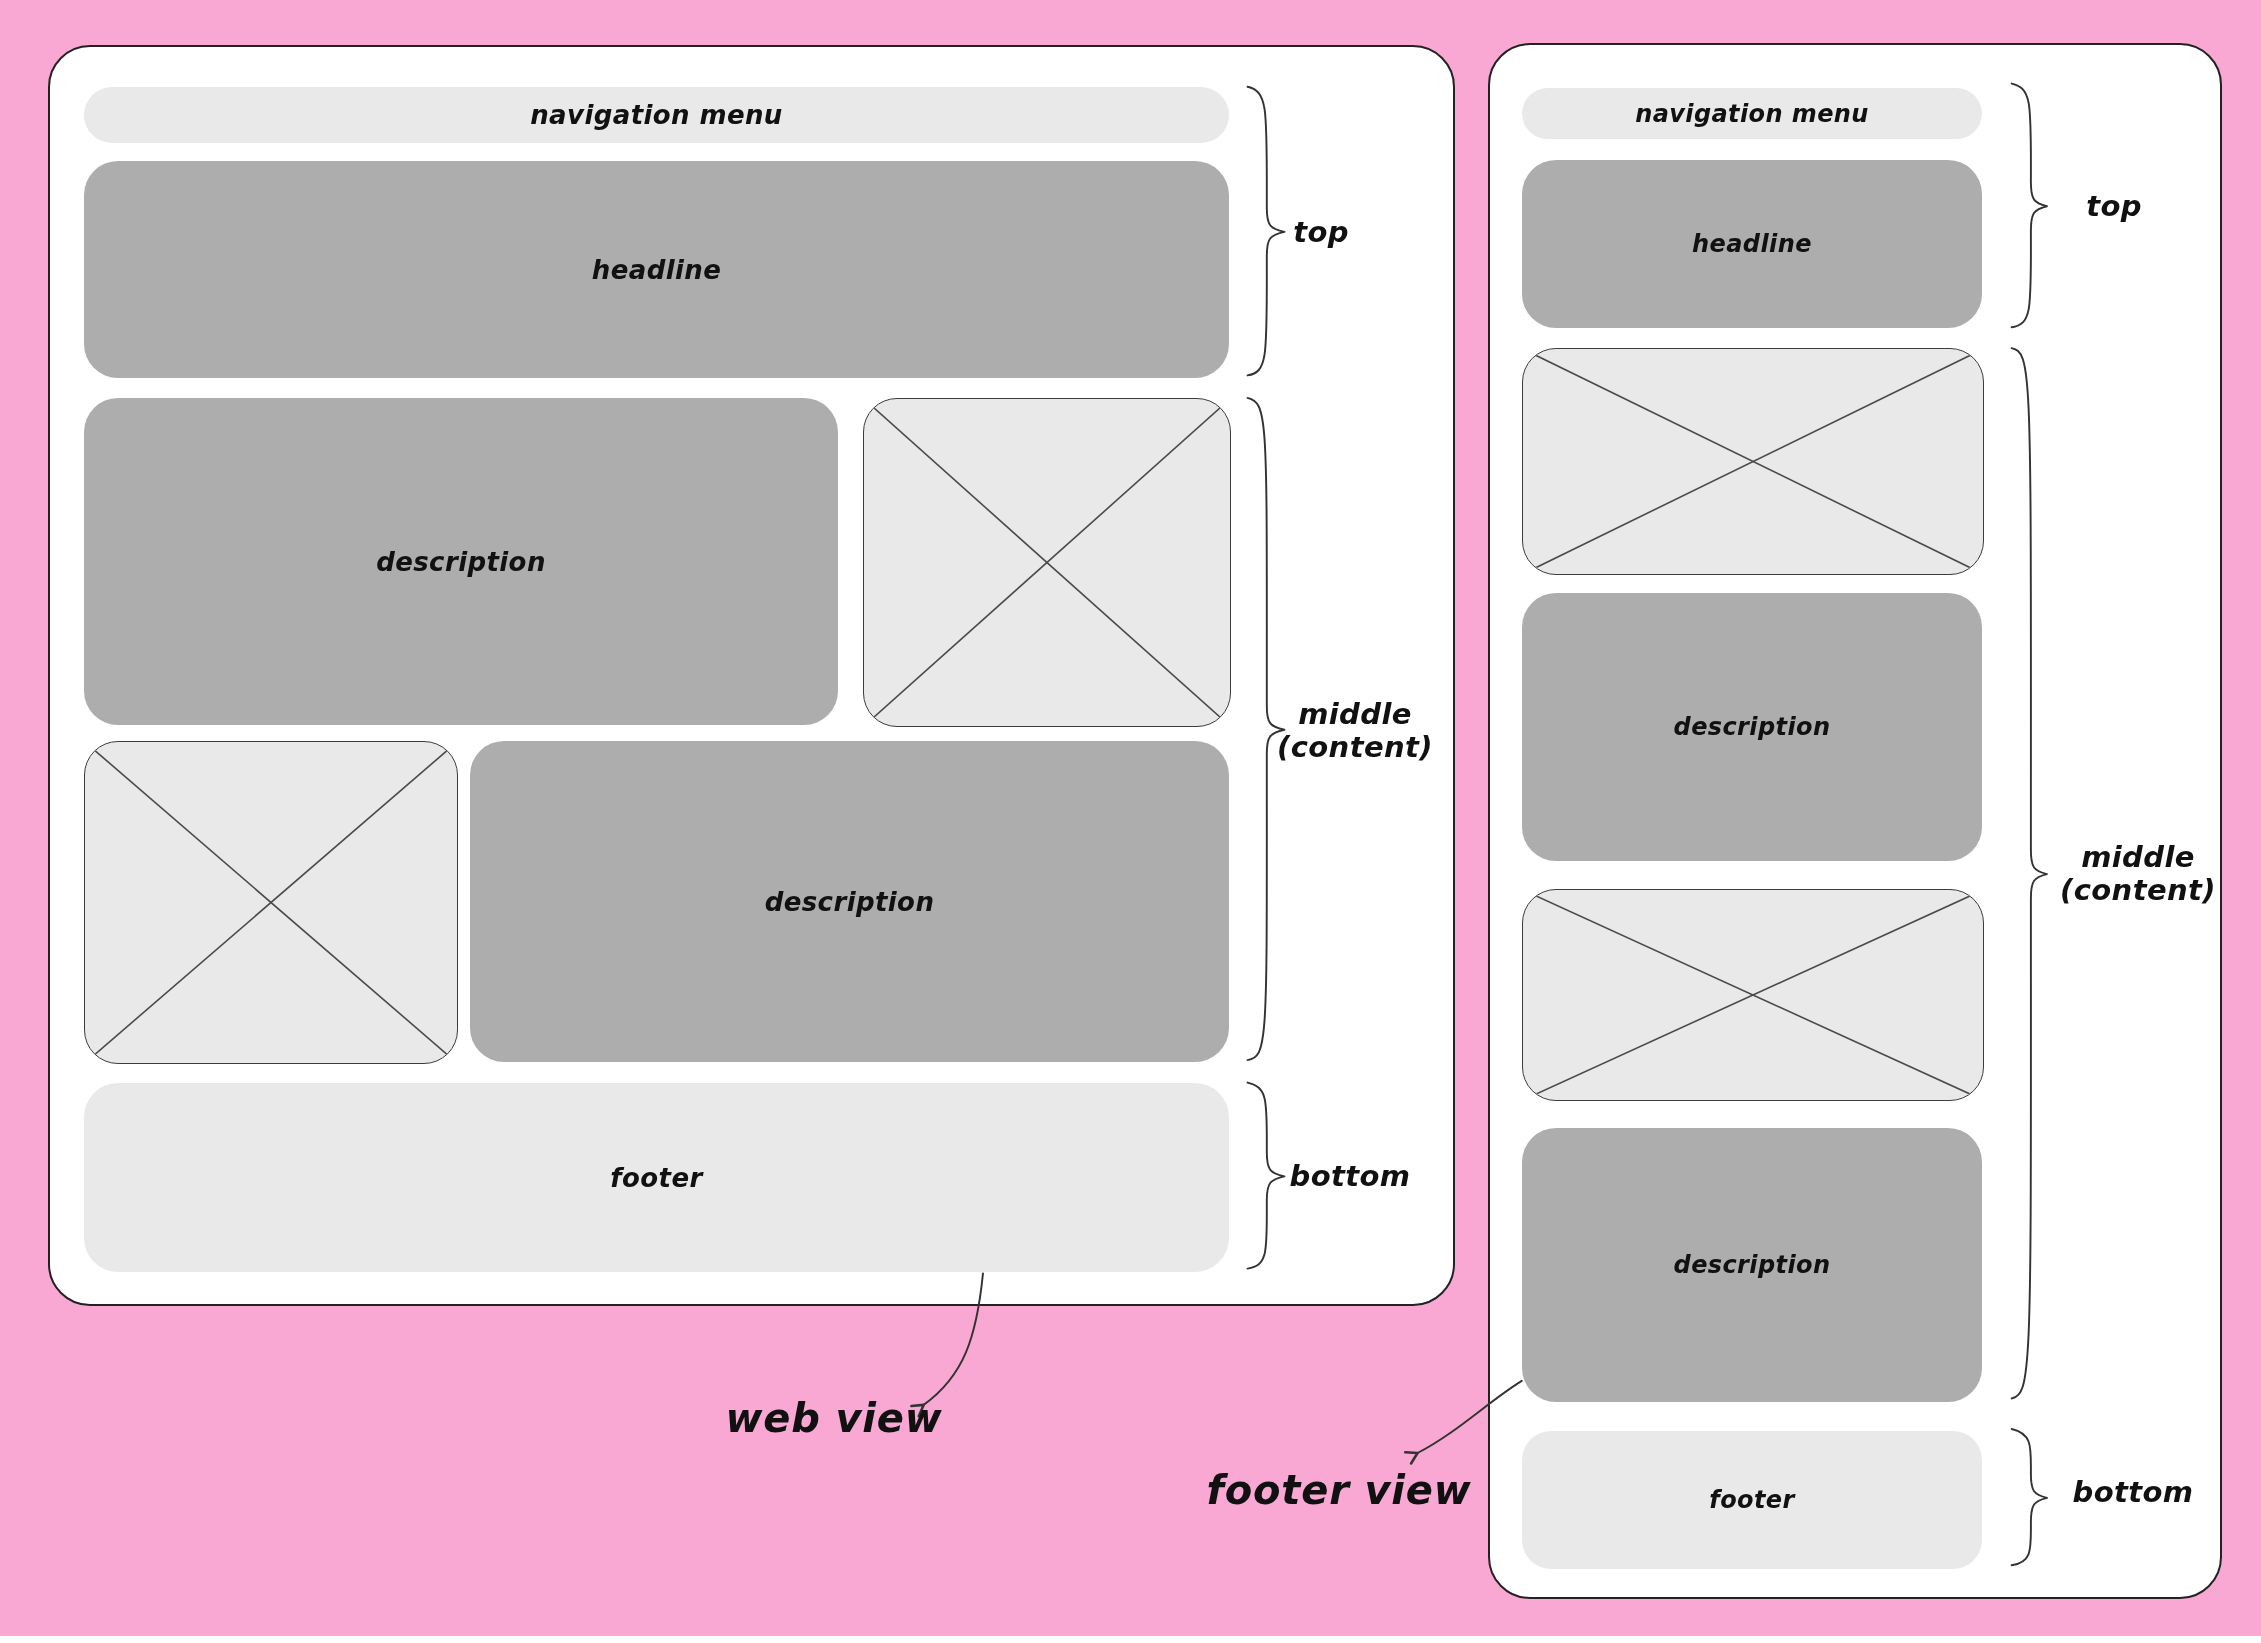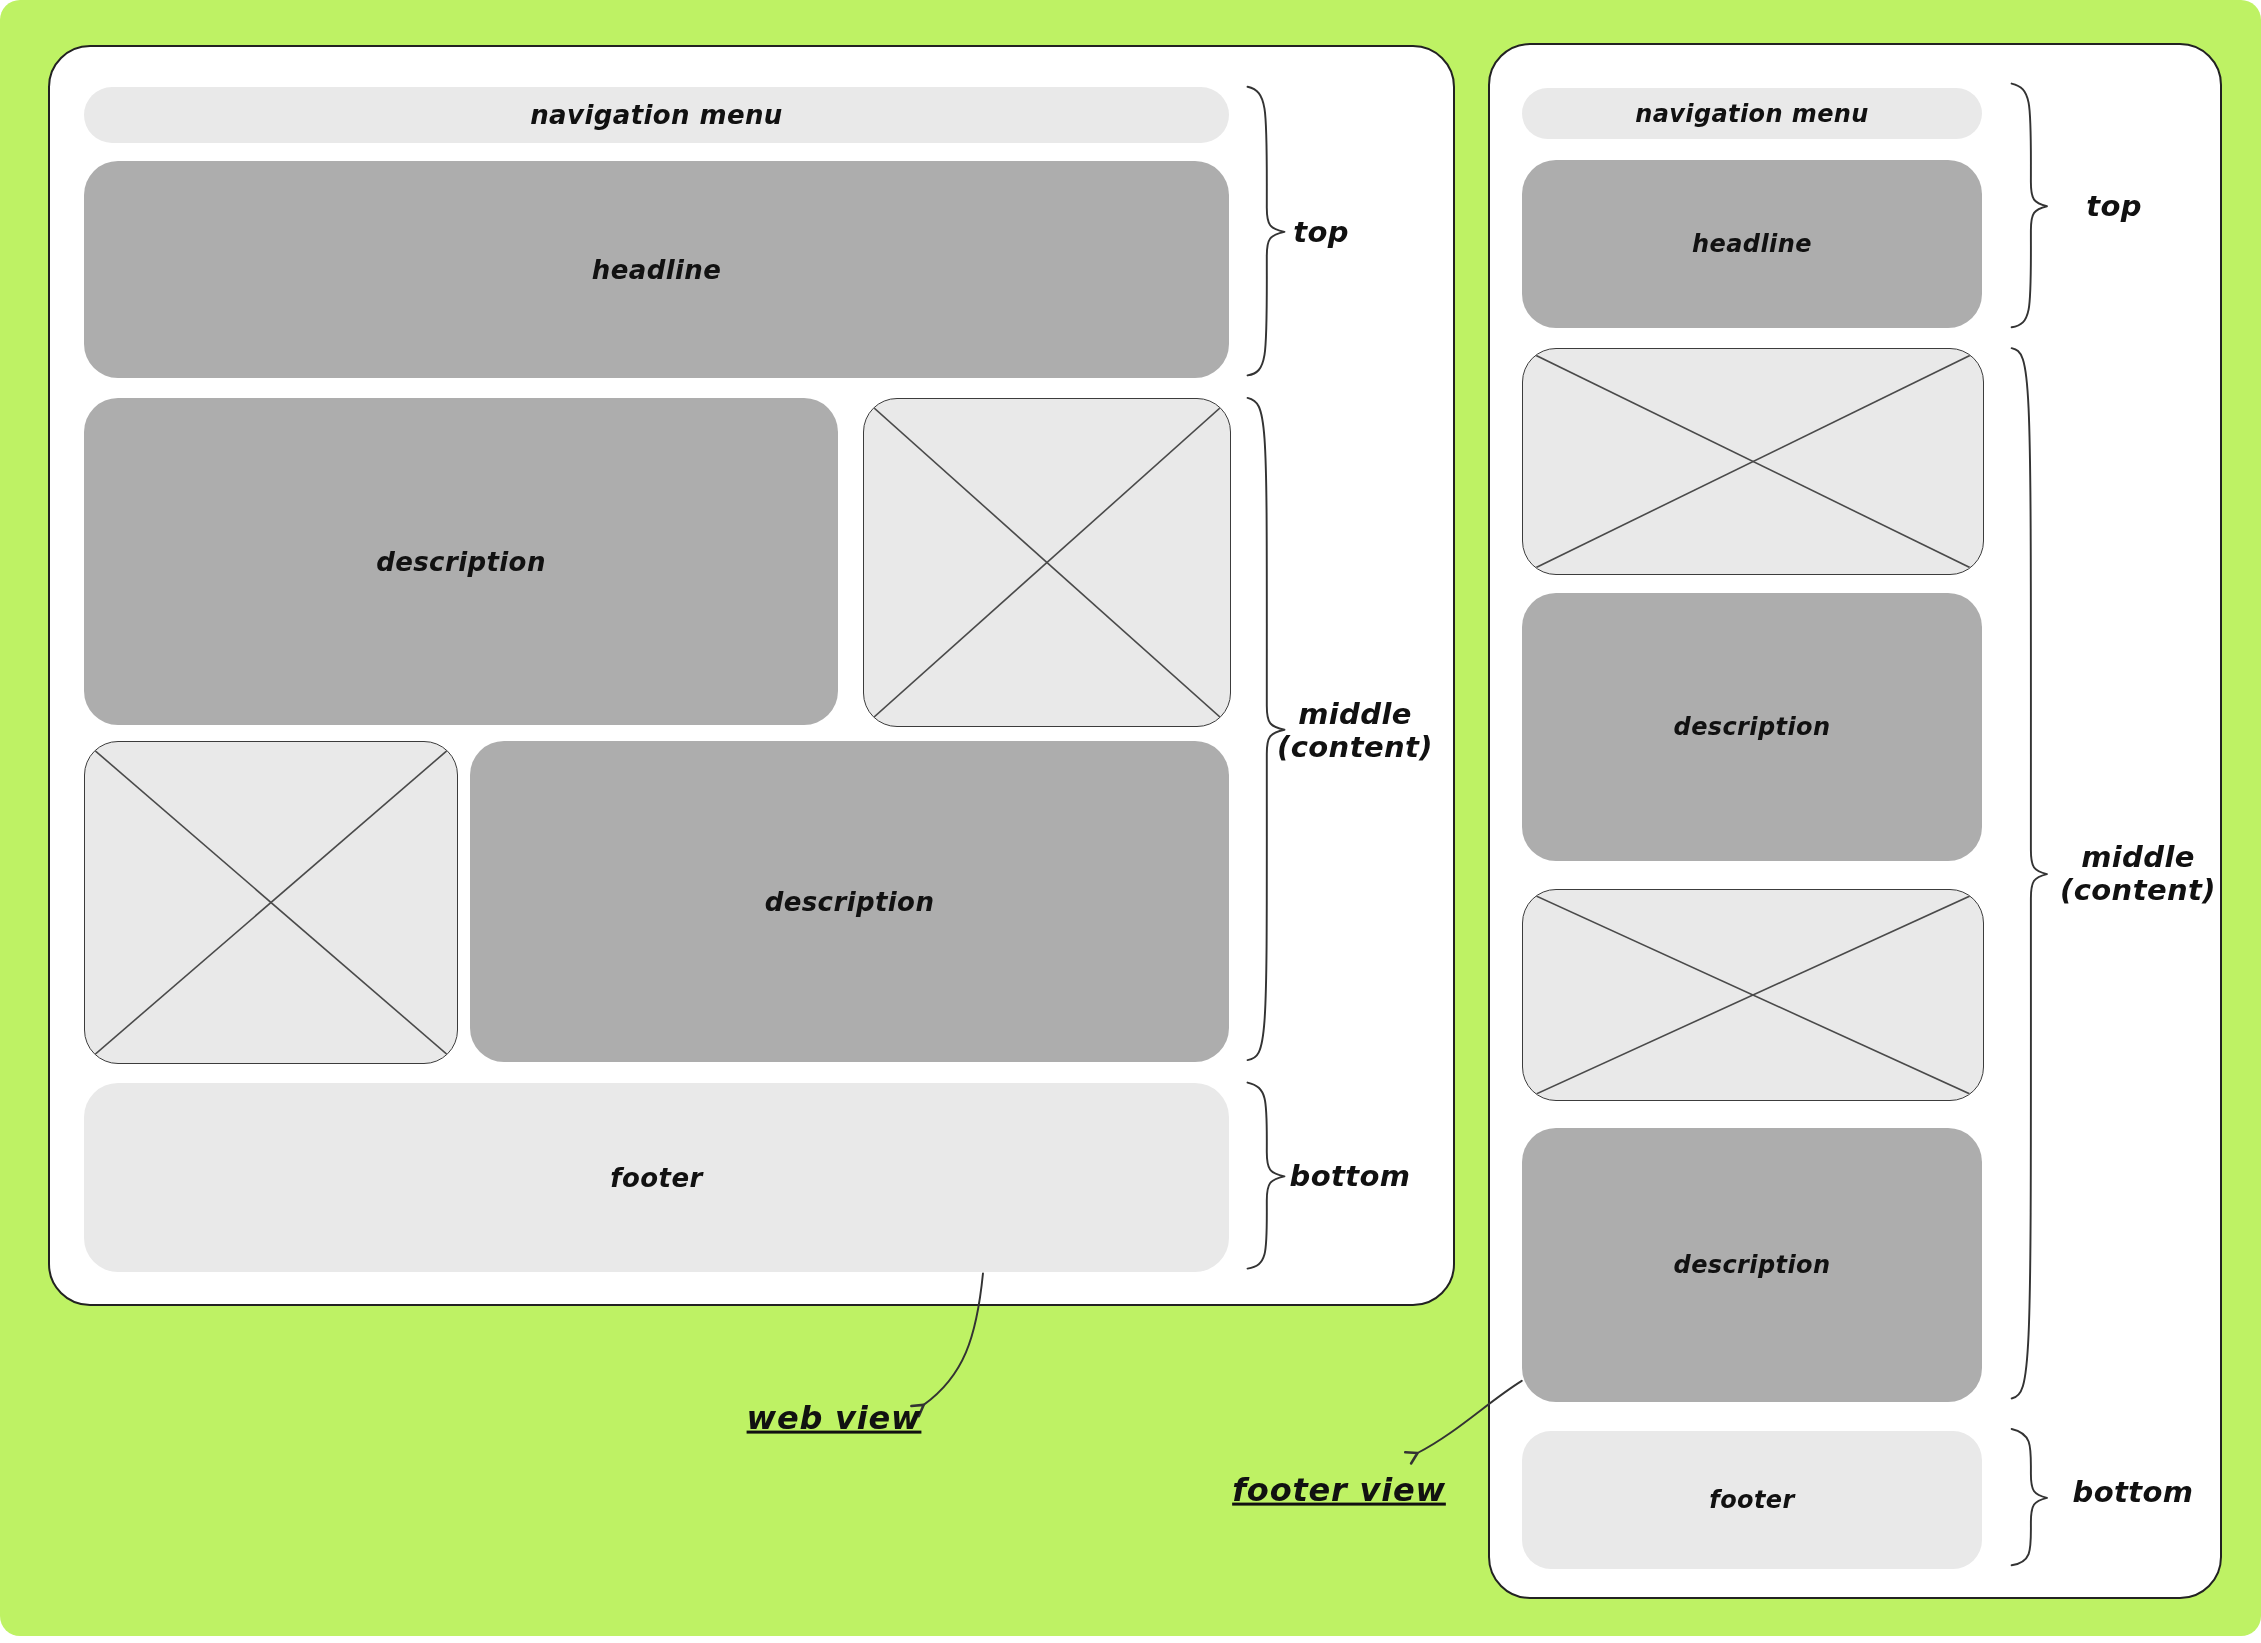--- a/index.html
+++ b/index.html
@@ -1,23 +1,22 @@
 <!DOCTYPE html>
 <html style="font-size:13px"><head>
 <meta charset="utf-8">
 <style>
   html,body{margin:0;padding:0;background:#ffffff;}
   .stage{
     position:relative;
     width:2261px;height:1636px;
-    background:#bef264;
+    background:#f9a8d4;
     font-family:"DejaVu Sans", sans-serif;
     color:var(--ink,#111);
     overflow:hidden;
-    border-radius:20px;
   }
   .panel{
     position:absolute;
     background:#ffffff;
     border:2px solid var(--line,#222);
     border-radius:42px;
   }
   .panel-web{left:48px;top:45px;width:1403px;height:1257px;}
   .panel-mobile{left:1488px;top:43px;width:730px;height:1552px;}
   .block{
@@ -59,21 +58,21 @@
   .m-footer{left:32px;top:1386px;width:460px;height:138px;border-radius:29px;}
   
   .ann{
     position:absolute;
     transform:translate(-50%,-50%);
     font-style:italic;font-weight:600;
     font-size:29px;letter-spacing:0.4px;
     text-align:center;color:#111;
     line-height:1.15;white-space:nowrap;
   }
-  .ann-big{font-size:32px;font-weight:700;letter-spacing:0.8px;text-decoration:underline;}
+  .ann-big{font-size:40px;font-weight:700;letter-spacing:0.8px;}
   .overlay{position:absolute;inset:0;pointer-events:none;}
   .overlay path{fill:none;stroke:#333;stroke-width:2.4;stroke-linecap:round;stroke-linejoin:round;}
 </style>
 </head>
 <body>
 
 <div class="stage" style="--block-dark: #adadad; --block-light: #e9e9e9; --ink: #111111; --line: #222222;">
 
   <section class="panel panel-web">
     <div class="block light w-nav">

